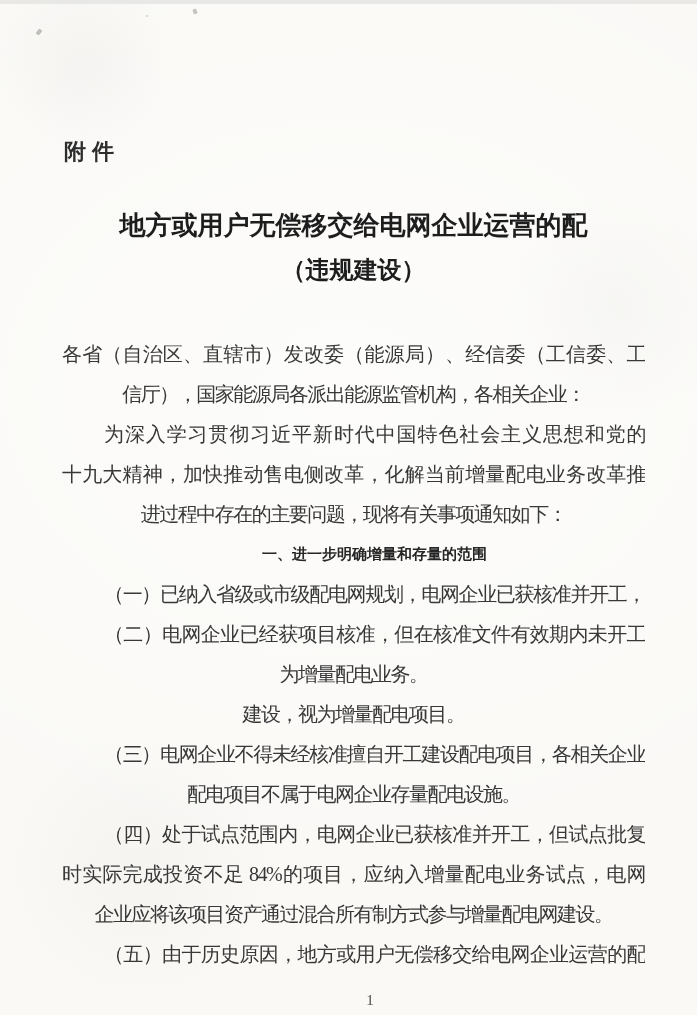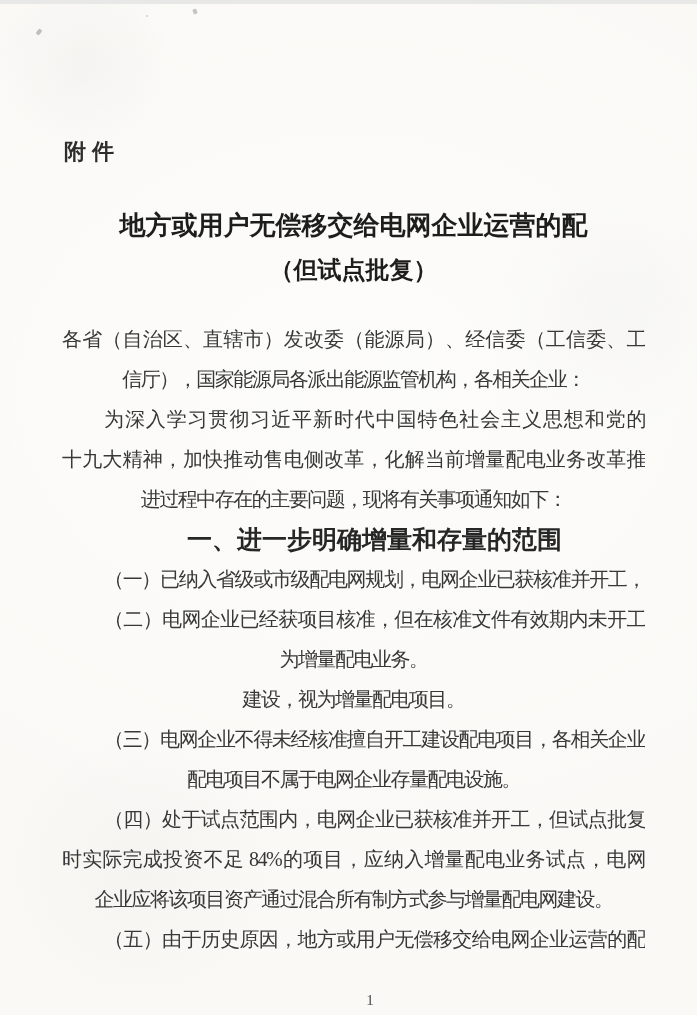--- a/index.html
+++ b/index.html
@@ -40,52 +40,52 @@
     color:var(--title_ink);
   }
   .subtitle{
     position:absolute;left:62px;top:248px;width:583px;margin:0;
     text-align:center;
     font-family:"Liberation Serif","DejaVu Serif",serif;
     font-weight:700;font-size:24px;line-height:36px;
     color:var(--title_ink);
   }
   .body{
-    position:absolute;left:62px;top:315px;width:583px;
+    position:absolute;left:62px;top:330px;width:583px;
     color:var(--ink);
     font-size:20px;
     letter-spacing:-1.5px;
   }
   .line{height:40px;line-height:40px;overflow:hidden;text-align:center;}
   .line.ind{text-indent:42px;}
   .line.just{text-align:justify;text-align-last:justify;}
   .line.head{
     font-family:"Liberation Sans","DejaVu Sans",sans-serif;
-    font-weight:700;font-size:25px;letter-spacing:0;
+    font-weight:700;font-size:15px;letter-spacing:0;
     color:#262626;
   }
   .pageno{
     position:absolute;left:310px;top:988px;width:120px;
     text-align:center;
     font-size:15px;color:var(--muted);
   }
 </style>
 </head>
 <body>
 
 <div class="page">
   <div class="speck s1"></div>
   <div class="speck s2"></div>
   <div class="speck s3"></div>
 
   <div class="attachment">附件</div>
 
   <h1 class="title">地方或用户无偿移交给电网企业运营的配</h1>
 
-  <h2 class="subtitle">（但试点批复）</h2>
+  <h2 class="subtitle">（违规建设）</h2>
 
   <div class="body" id="body-lines">
       <div class="line just">各省（自治区、直辖市）发改委（能源局）、经信委（工信委、工</div>
       <div class="line">信厅），国家能源局各派出能源监管机构，各相关企业：</div>
       <div class="line ind just">为深入学习贯彻习近平新时代中国特色社会主义思想和党的</div>
       <div class="line just">十九大精神，加快推动售电侧改革，化解当前增量配电业务改革推</div>
       <div class="line">进过程中存在的主要问题，现将有关事项通知如下：</div>
       <div class="line ind head">一、进一步明确增量和存量的范围</div>
       <div class="line ind just">（一）已纳入省级或市级配电网规划，电网企业已获核准并开工，</div>
       <div class="line ind just">（二）电网企业已经获项目核准，但在核准文件有效期内未开工</div>

